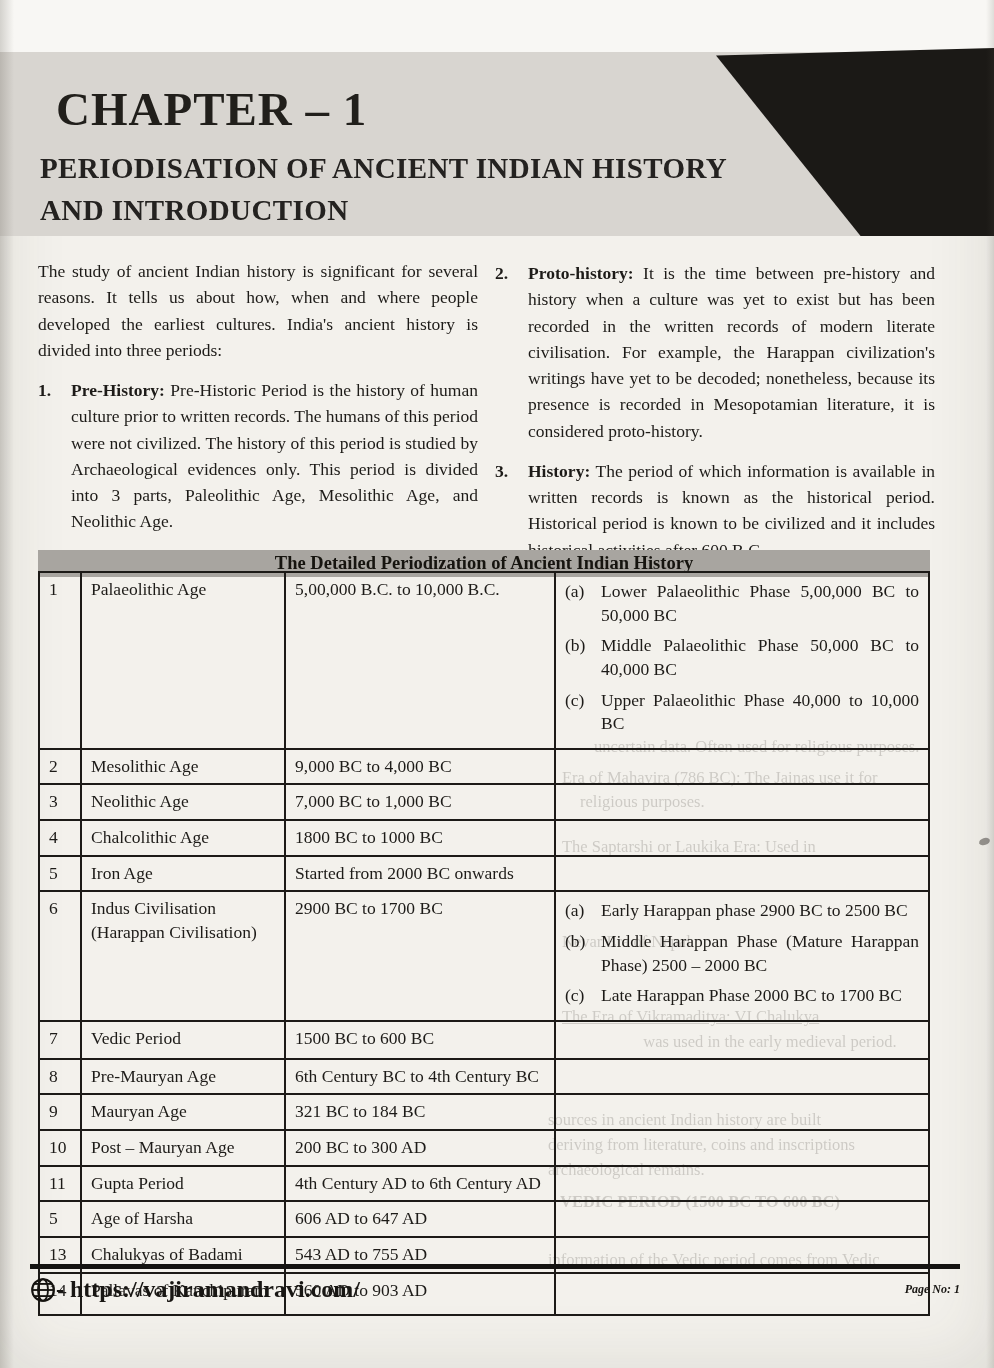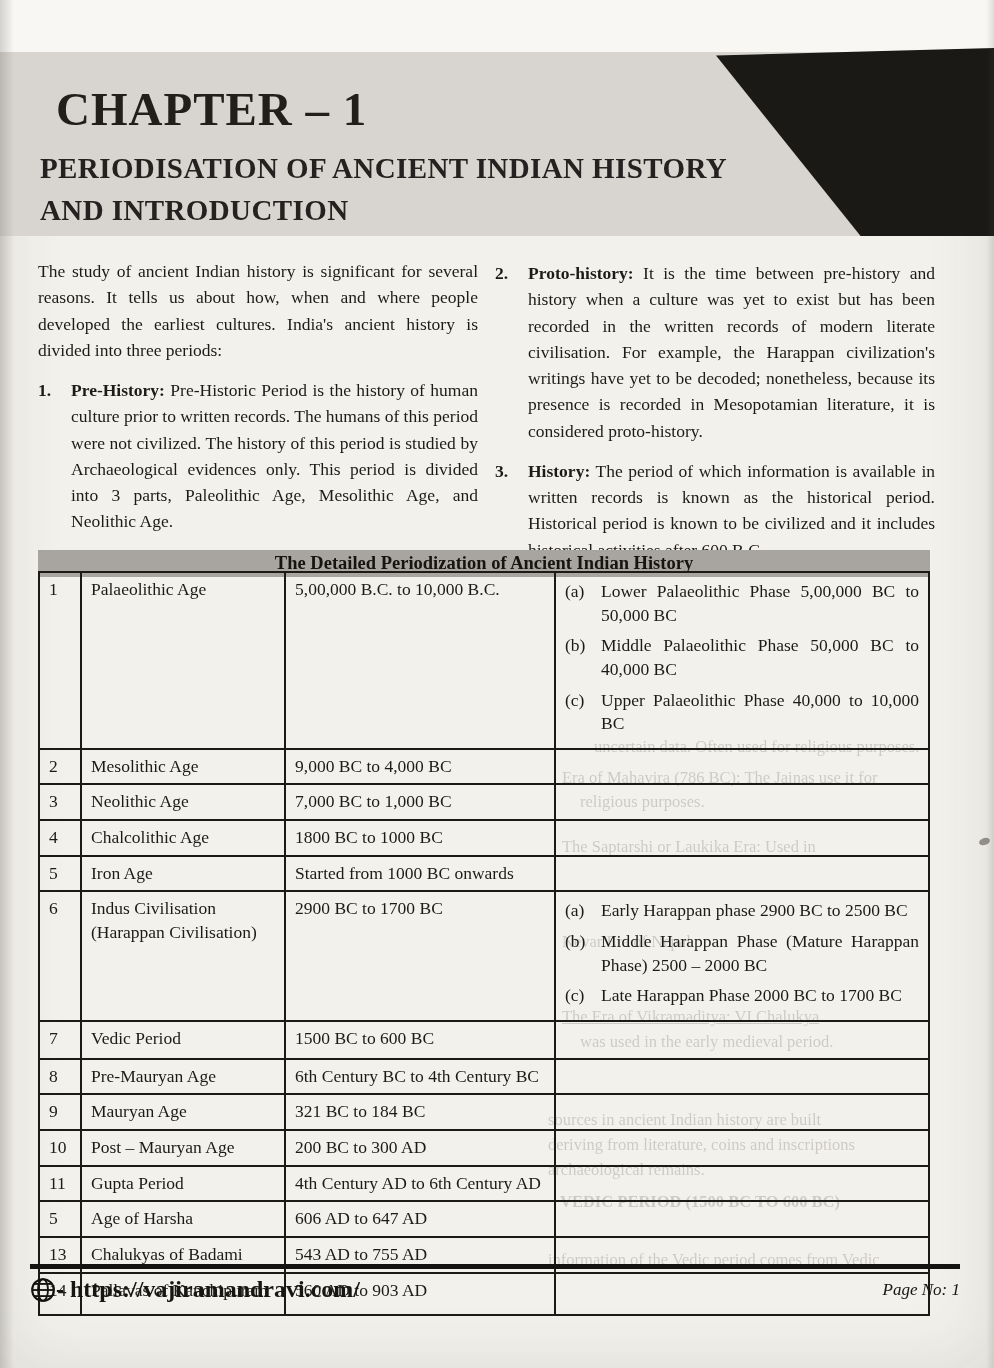--- a/index.html
+++ b/index.html
@@ -47,35 +47,35 @@
 
   .ghost { position:absolute; color:#4a463f; opacity:.22; filter:blur(.5px); font-size:16.5px;
     line-height:1.4; z-index:0; pointer-events:none; }
   .ink-mark { position:absolute; left:979px; top:838px; width:11px; height:7px; background:#3a3631;
     border-radius:50%; opacity:.5; transform:rotate(-18deg); z-index:3; }
 
   .footer-rule { position:absolute; left:30px; top:1264px; width:930px; height:5px; background:#141311; z-index:2; }
   .footer { position:absolute; left:30px; top:1276px; width:930px; display:flex;
     justify-content:space-between; align-items:center; z-index:2; }
   .furl { font-weight:bold; font-size:24px; display:flex; align-items:flex-end; color:#181613; }
-  .pageno { font-style:italic; font-weight:normal; font-size:17px; color:#181613; }
+  .pageno { font-style:italic; font-weight:bold; font-size:12px; color:#181613; }
 </style>
 </head>
 <body>
 
 <div class="page">
   <div class="top-white"></div>
 
   <div class="ghost" style="left:562px; top:735px; width:362px;margin-left:32px;">uncertain data. Often used for religious purposes.</div>
   <div class="ghost" style="left:562px; top:766px; width:372px;">Era of Mahavira (786 BC): The Jainas use it for</div>
   <div class="ghost" style="left:580px; top:790px; width:250px;">religious purposes.</div>
   <div class="ghost" style="left:562px; top:835px; width:372px;">The Saptarshi or Laukika Era: Used in</div>
   <div class="ghost" style="left:562px; top:930px; width:372px;">Nevar Era of Nepal</div>
   <div class="ghost" style="left:562px; top:1005px; width:382px;text-decoration:underline;">The Era of Vikramaditya: VI Chalukya</div>
-  <div class="ghost" style="left:580px; top:1030px; width:332px;">was used in the early medieval period.</div>
+  <div class="ghost" style="left:604px; top:1030px; width:332px;text-align:center;">was used in the early medieval period.</div>
   <div class="ghost" style="left:548px; top:1108px; width:402px;">sources in ancient Indian history are built</div>
   <div class="ghost" style="left:548px; top:1133px; width:412px;">deriving from literature, coins and inscriptions</div>
   <div class="ghost" style="left:548px; top:1158px; width:282px;">archaeological remains.</div>
   <div class="ghost" style="left:560px; top:1190px; width:382px; font-weight:bold;">VEDIC PERIOD (1500 BC TO 600 BC)</div>
   <div class="ghost" style="left:548px; top:1248px; width:412px;">information of the Vedic period comes from Vedic</div>
 
   <div class="title-band">
     <div class="wedge"></div>
     <div class="band-text">
       <h1 class="chapter">CHAPTER – 1</h1>
@@ -147,21 +147,21 @@
       </tr>
       <tr style="height:31px">
         <td class="cnum">4</td>
         <td>Chalcolithic Age</td>
         <td>1800 BC to 1000 BC</td>
         <td></td>
       </tr>
       <tr style="height:25px">
         <td class="cnum">5</td>
         <td>Iron Age</td>
-        <td>Started from 1000 BC onwards</td>
+        <td>Started from 2000 BC onwards</td>
         <td></td>
       </tr>
       <tr style="height:124px">
         <td class="cnum">6</td>
         <td>Indus Civilisation (Harappan Civilisation)</td>
         <td>2900 BC to 1700 BC</td>
         <td>
           <div class="phase">
               <span class="tag">(a)</span>
               <span class="ptxt">Early Harappan phase 2900 BC to 2500 BC</span>

